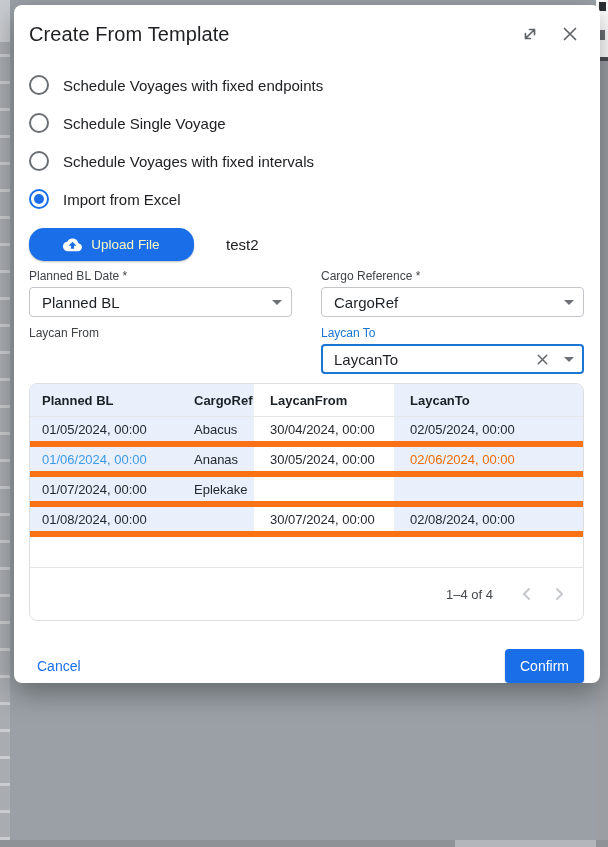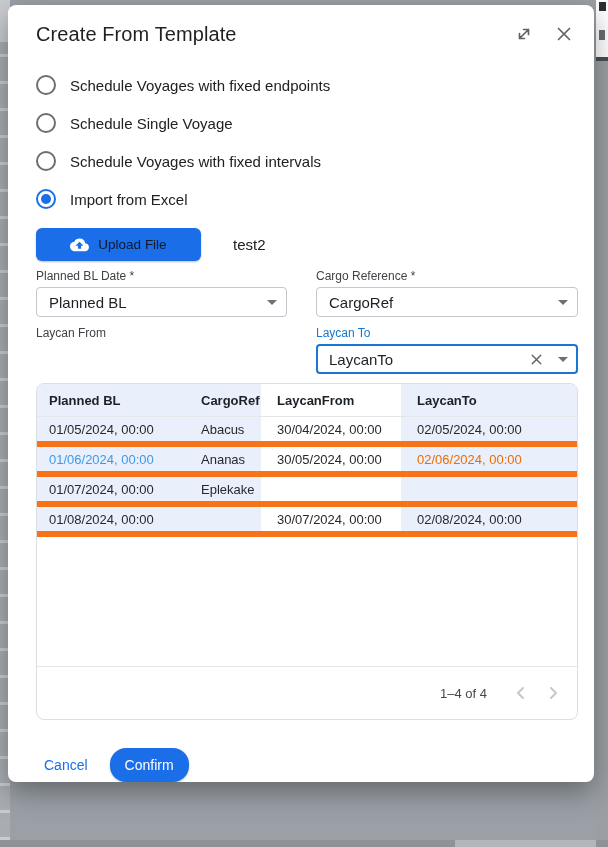--- a/index.html
+++ b/index.html
@@ -13,41 +13,41 @@
   .bg-left::after{content:"";position:absolute;left:0;top:0;width:10px;height:42px;background:#c9ccd0;}
   .bg-right{position:absolute;left:596px;top:0;width:12px;height:847px;background:#9b9fa4;}
   .bg-right .white-top{position:absolute;left:0;top:0;width:12px;height:57px;background:#ffffff;}
   .bg-right .frag1{position:absolute;left:3px;top:2px;width:7px;height:9px;background:#2c2f33;}
   .bg-right .frag2{position:absolute;left:3px;top:30px;width:6px;height:10px;background:#6a6e72;}
   .bg-right .dark-bar{position:absolute;left:0;top:57px;width:12px;height:4px;background:#4a4e53;}
   .bg-bottom{position:absolute;left:0;top:840px;width:608px;height:7px;background:#8f9397;}
   .bg-bottom::after{content:"";position:absolute;left:455px;top:0;width:141px;height:7px;background:#b3b6ba;}
 
   
-  .dialog{position:absolute;left:8px;top:5px;width:586px;height:777px;background:#fff;
-    border-radius:8px;box-shadow:0 10px 28px rgba(0,0,0,.35);padding:0 16px 0 28px;
+  .dialog{position:absolute;left:14px;top:5px;width:586px;height:678px;background:#fff;
+    border-radius:8px;box-shadow:0 10px 28px rgba(0,0,0,.35);padding:0 16px 0 15px;
     display:flex;flex-direction:column;overflow:hidden;}
 
   .dialog-header{margin-top:15px;height:30px;display:flex;align-items:center;}
   .dialog-title{flex:1;margin:0;font-size:20px;font-weight:500;color:#1f2023;letter-spacing:.1px;}
   .icon-btn{background:none;border:none;padding:0;width:28px;height:28px;display:flex;
     align-items:center;justify-content:center;cursor:pointer;margin-left:12px;}
 
   
   .radio-group{margin-top:18px;}
   .radio-option{display:flex;align-items:center;height:38px;gap:14px;cursor:pointer;}
   .radio{width:20px;height:20px;border:2px solid #6b6f74;border-radius:50%;flex:0 0 auto;
     display:flex;align-items:center;justify-content:center;}
   .radio.checked{border-color:#1a6fe9;}
   .radio.checked::after{content:"";width:10px;height:10px;border-radius:50%;background:#1a6fe9;}
   .radio-label{font-size:15px;color:#202124;}
 
   
   .upload-row{margin-top:10px;height:33px;display:flex;align-items:center;}
-  .upload-btn{width:165px;height:33px;border:none;border-radius:6px;background:#1a6fe9;color:#0f172a;
+  .upload-btn{width:165px;height:33px;border:none;border-radius:15px;background:#1a6fe9;color:#fef9c3;
     display:flex;align-items:center;justify-content:center;gap:9px;font-size:13.5px;font-weight:500;
     cursor:pointer;font-family:inherit;box-shadow:0 1px 2px rgba(0,0,0,.25);}
   .file-name{margin-left:32px;font-size:15px;color:#202124;}
 
   
   .fields-grid{margin-top:8px;display:grid;grid-template-columns:1fr 1fr;column-gap:29px;row-gap:9px;}
   .field-label{display:block;height:14px;font-size:12px;color:#3f4347;margin-bottom:4px;}
   .field-label.focused{color:#1976d2;}
   .field-box{height:30px;border:1px solid #c3c6ca;border-radius:4px;display:flex;align-items:center;
     padding:0 9px 0 12px;background:#fff;}
@@ -72,24 +72,24 @@
   .cell.c-blue{color:#3d9ae8;}
   .cell.c-orange{color:#ed6c02;}
   .t-fill{flex:1;}
   .t-pagination{height:53px;border-top:1px solid #e4e6e9;display:flex;align-items:center;
     justify-content:flex-end;padding-right:8px;}
   .range-label{font-size:13px;color:#44474b;margin-right:18px;}
   .page-btn{background:none;border:none;width:32px;height:32px;display:flex;align-items:center;
     justify-content:center;padding:0;cursor:default;}
 
   
-  .dialog-footer{margin-top:28px;height:34px;display:flex;align-items:center;justify-content:flex-start;}
+  .dialog-footer{margin-top:28px;height:34px;display:flex;align-items:center;justify-content:space-between;}
   .cancel-btn{background:none;border:none;font-size:14px;font-weight:500;color:#1a6fe9;cursor:pointer;
     font-family:inherit;padding:6px 8px;margin-right:14px;}
-  .confirm-btn{height:34px;padding:0 15px;border:none;border-radius:16px;background:#1a6fe9;color:#fff;
+  .confirm-btn{height:34px;padding:0 15px;border:none;border-radius:4px;background:#1a6fe9;color:#fff;
     font-size:14px;font-weight:500;cursor:pointer;font-family:inherit;box-shadow:0 1px 2px rgba(0,0,0,.25);}
 </style>
 </head>
 <body>
 
 <div class="bg-left"></div>
 <div class="bg-right">
   <div class="white-top"></div>
   <div class="frag1"></div>
   <div class="frag2"></div>

